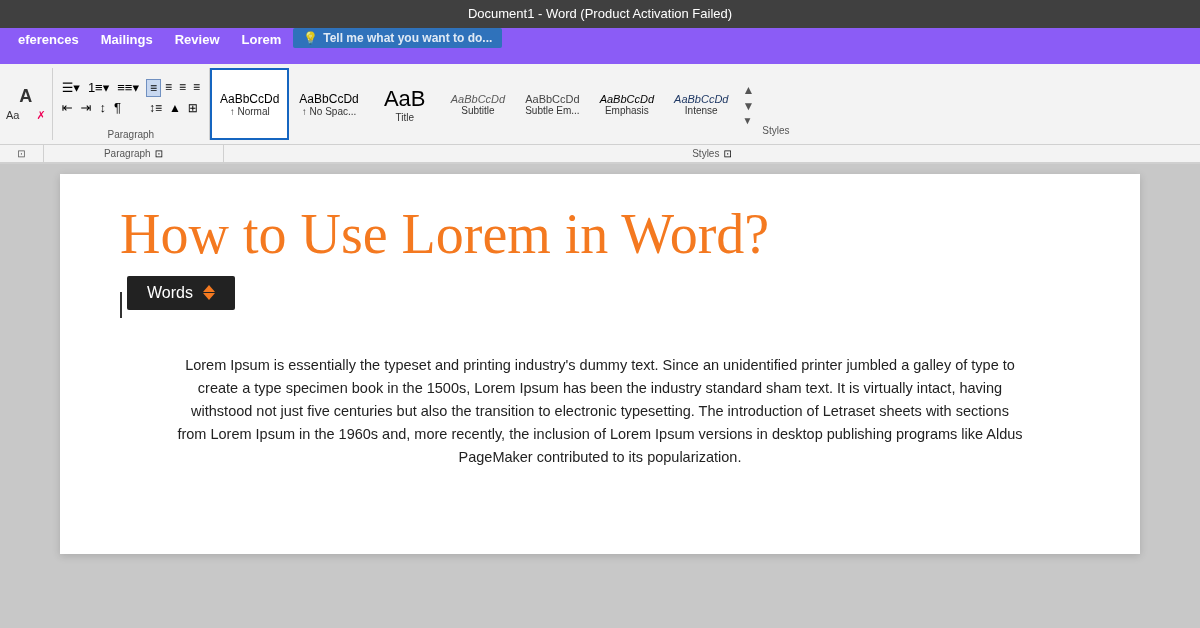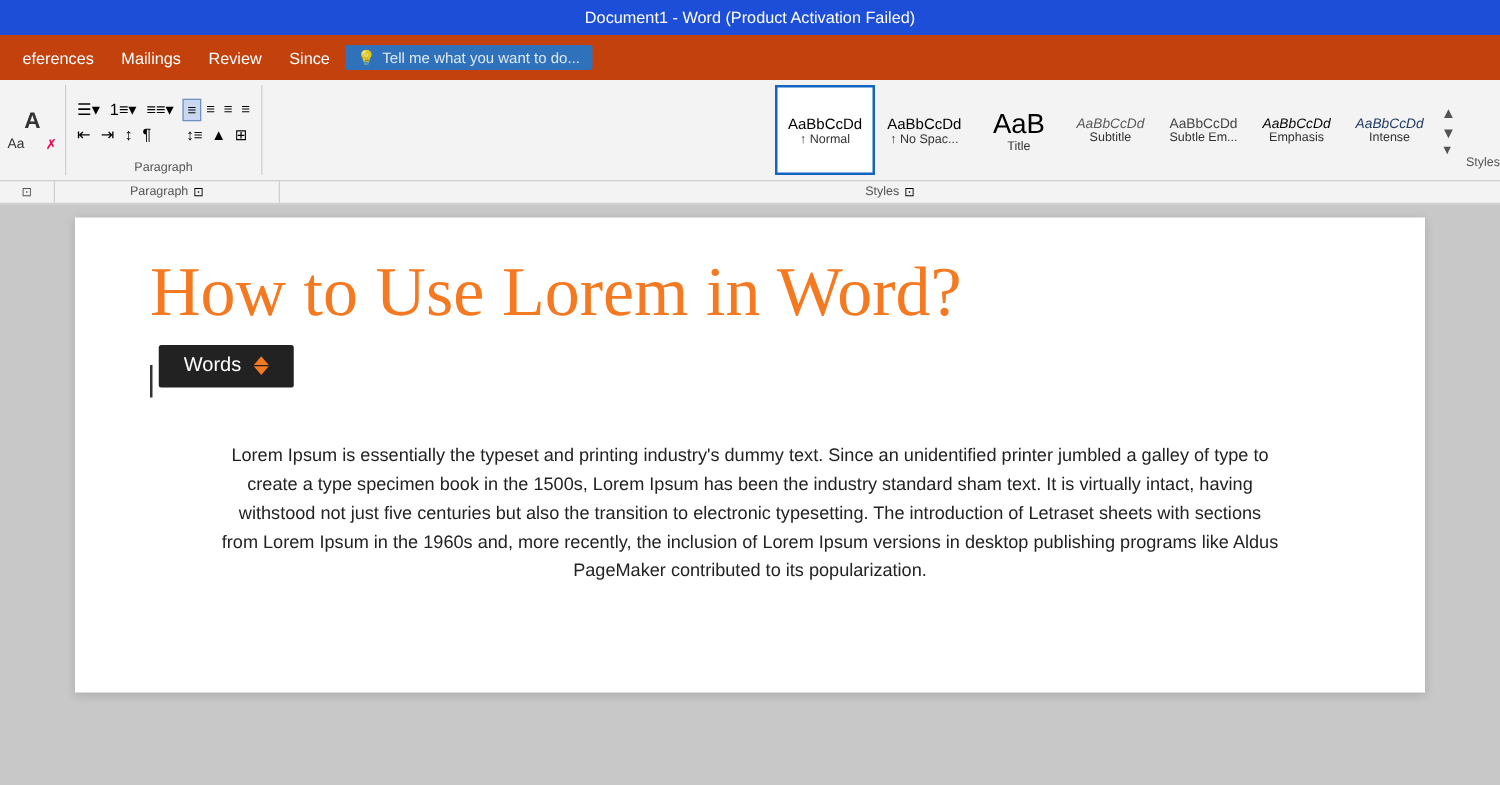--- a/index.html
+++ b/index.html
@@ -1,36 +1,37 @@
 <!DOCTYPE html>
 <html><head>
   <meta charset="utf-8">
   <style>
     * { margin: 0; padding: 0; box-sizing: border-box; }
     body { font-family: 'Segoe UI', Arial, sans-serif; background: #c8c8c8; width: 1200px; height: 628px; overflow: hidden; }
 
     
     .title-bar {
-      background: #1d4ed8;
+      background: #404040;
       color: white;
       text-align: center;
       font-size: 13px;
       padding: 5px 0;
       height: 28px;
       line-height: 18px;
     }
 
     
     .menu-bar {
-      background: #c2410c;
-      display: flex;
-      align-items: center;
+      background: #8b5cf6;
+      display: flex;
+      align-items: flex-start;
       padding: 0 8px;
       height: 36px;
       gap: 2px;
+      font-weight: bold;
     }
     .menu-item {
       color: white;
       font-size: 13px;
       padding: 4px 10px;
       cursor: pointer;
       border-radius: 2px;
     }
     .search-box-inner {
       display: flex;
@@ -146,21 +147,20 @@
       align-items: center;
       gap: 2px;
       flex: 1;
     }
     
     .styles-ribbon {
       display: flex;
       align-items: stretch;
       flex: 1;
       overflow: hidden;
-      justify-content: flex-end;
     }
     .style-box {
       display: flex;
       flex-direction: column;
       align-items: center;
       justify-content: center;
       padding: 4px 8px;
       cursor: pointer;
       border: 2px solid transparent;
       min-width: 72px;
@@ -176,21 +176,21 @@
 <body>
 
 <div class="title-bar">
   <span>Document1 - Word (Product Activation Failed)</span>
 </div>
 
 <div class="menu-bar">
   <span class="menu-item">eferences</span>
   <span class="menu-item">Mailings</span>
   <span class="menu-item">Review</span>
-  <span class="menu-item">Since</span>
+  <span class="menu-item">Lorem</span>
   <div class="search-box-inner">
     <span style="font-size:12px;">💡</span>
     <span style="color:rgba(255,255,255,0.85);font-size:12px;">Tell me what you want to do...</span>
   </div>
 </div>
 
 <div class="full-ribbon">
   <div class="ribbon-content">
 
     <div class="rg" style="min-width:44px;">

